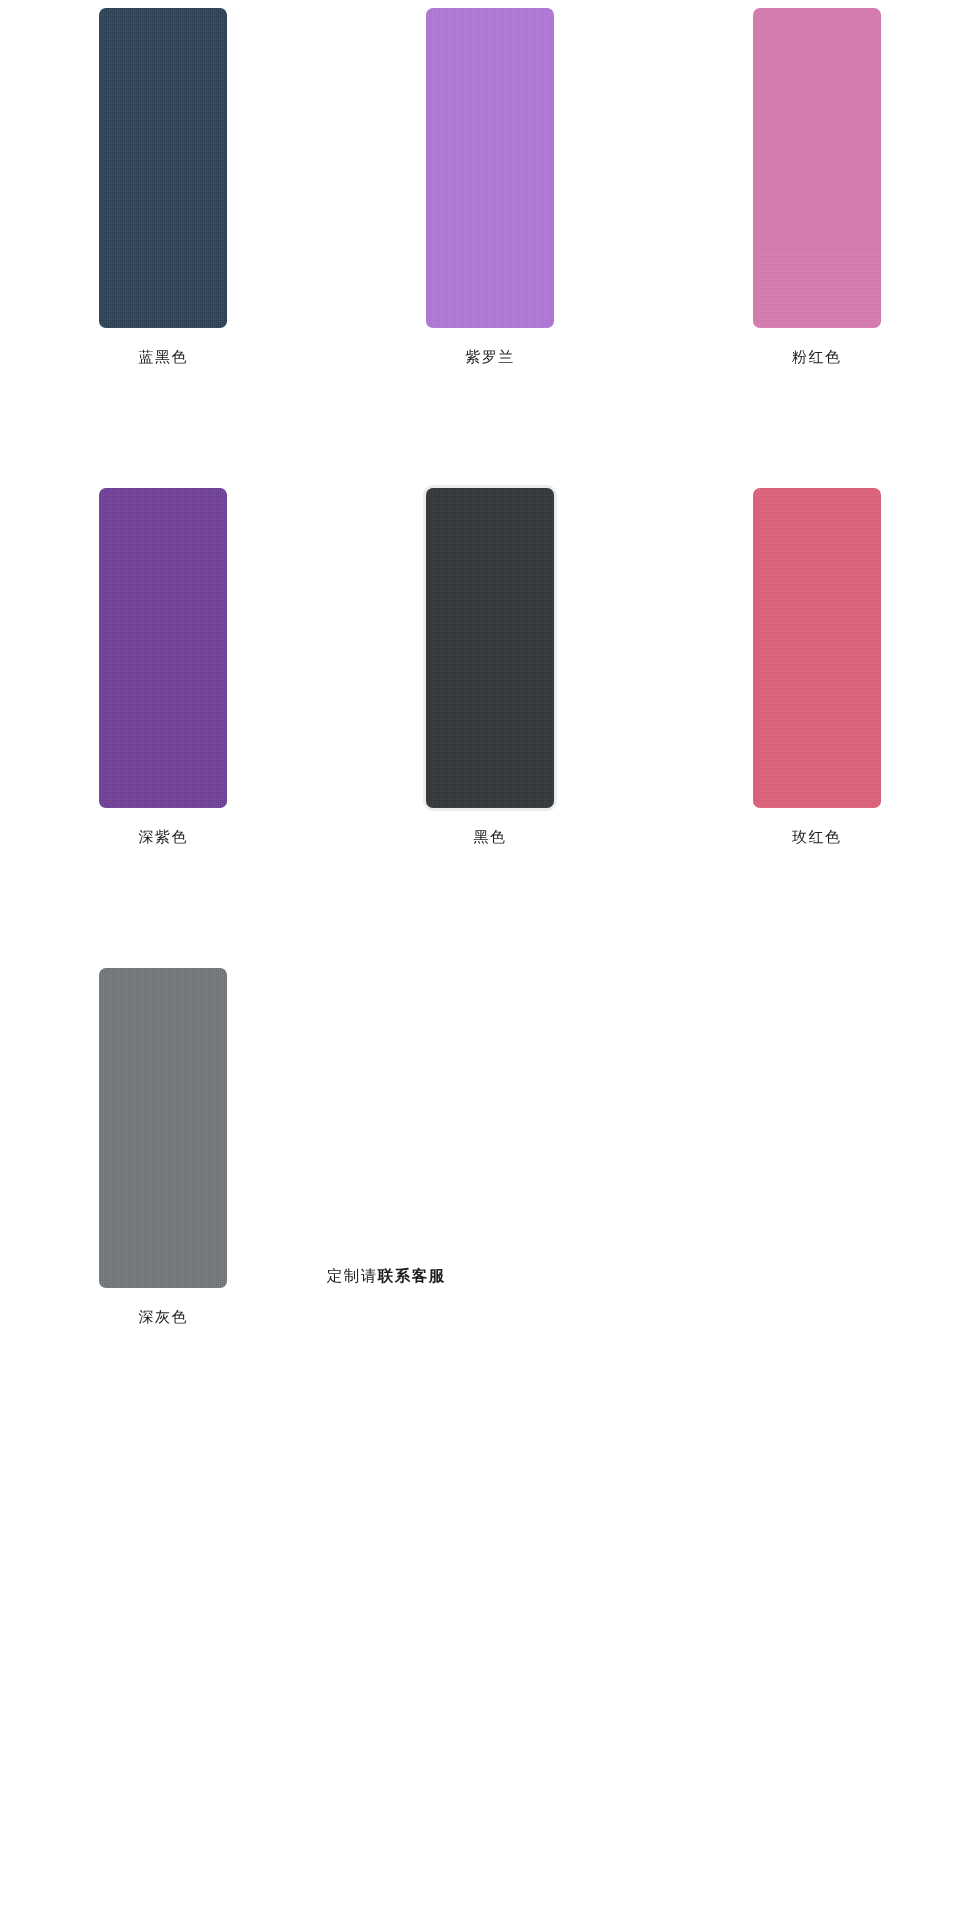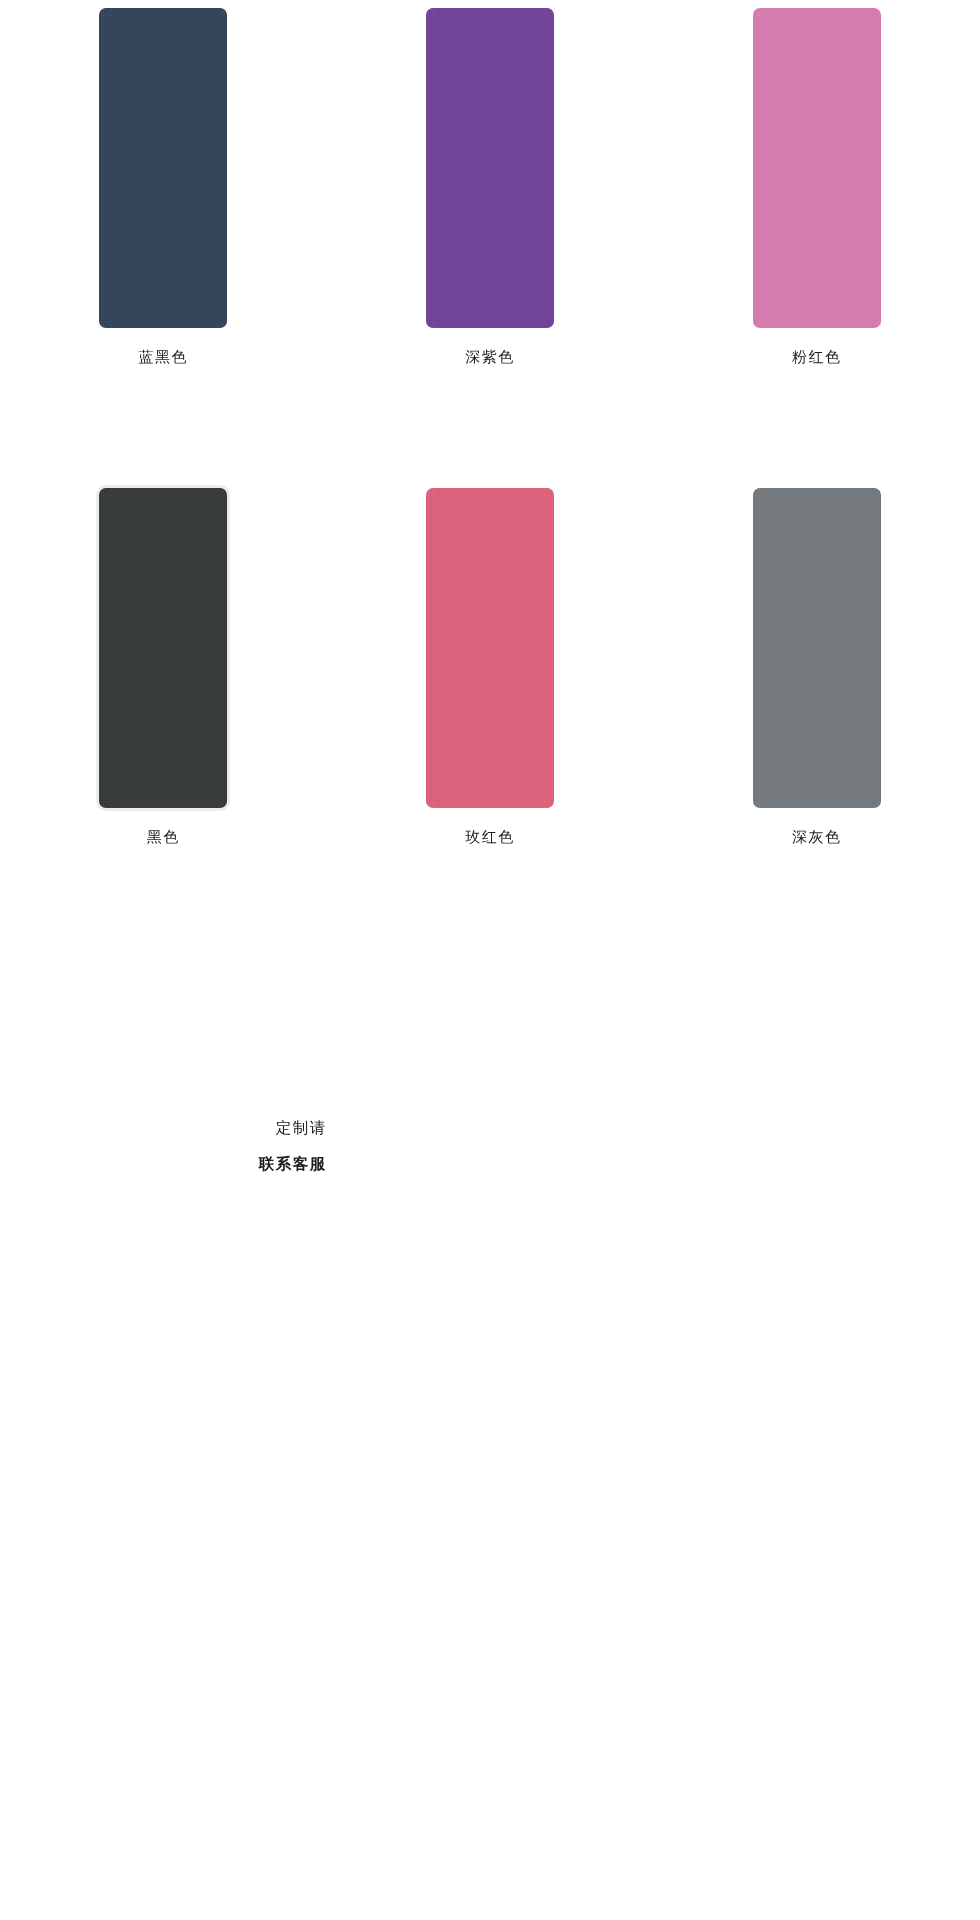--- a/index.html
+++ b/index.html
@@ -77,25 +77,23 @@
     font-size: 15px;
     line-height: 1.4;
     color: #1d1d1d;
     letter-spacing: 1.5px;
     text-align: center;
     font-weight: 400;
   }
 
   .note-cell {
     display: flex;
-    flex-direction: column;
-    align-items: flex-end;
+    align-items: center;
     justify-content: flex-start;
     padding-top: 152px;
-    font-family: Liberation Mono, monospace;
   }
 
   .note-line {
     font-size: 15.5px;
     line-height: 2.3;
     color: #1d1d1d;
     letter-spacing: 1.5px;
     text-align: center;
     font-weight: 700;
   }
@@ -107,26 +105,30 @@
 
 <div class="swatch-board">
   <div class="swatch-grid">
 
     <div class="swatch-cell">
       <div class="swatch-chip" style="background-color: rgb(46, 66, 87);"></div>
       <div class="swatch-label">蓝黑色</div>
     </div>
 
     <div class="swatch-cell">
-      <div class="swatch-chip" style="background-color: rgb(112, 64, 154);"></div>
-      <div class="swatch-label">深紫色</div>
+      <div class="swatch-chip" style="background-color: rgb(176, 120, 216);"></div>
+      <div class="swatch-label">紫罗兰</div>
     </div>
     <div class="swatch-cell">
       <div class="swatch-chip" style="background-color: rgb(216, 123, 176);"></div>
       <div class="swatch-label">粉红色</div>
+    </div>
+    <div class="swatch-cell">
+      <div class="swatch-chip" style="background-color: rgb(112, 64, 154);"></div>
+      <div class="swatch-label">深紫色</div>
     </div>
 
     <div class="swatch-cell">
       <div class="swatch-chip has-outline" style="background-color: rgb(51, 54, 56);"></div>
       <div class="swatch-label">黑色</div>
     </div>
     <div class="swatch-cell">
       <div class="swatch-chip" style="background-color: rgb(224, 96, 122);"></div>
       <div class="swatch-label">玫红色</div>
     </div>

